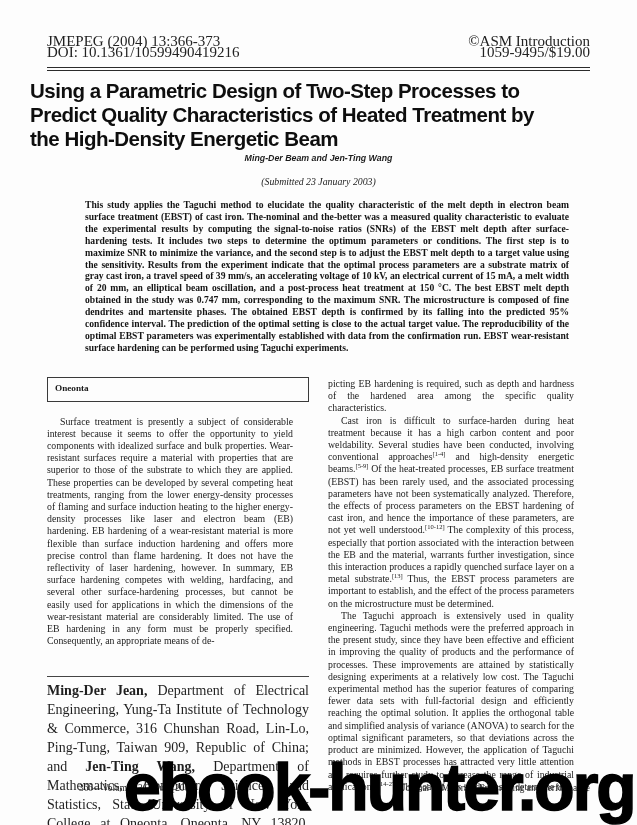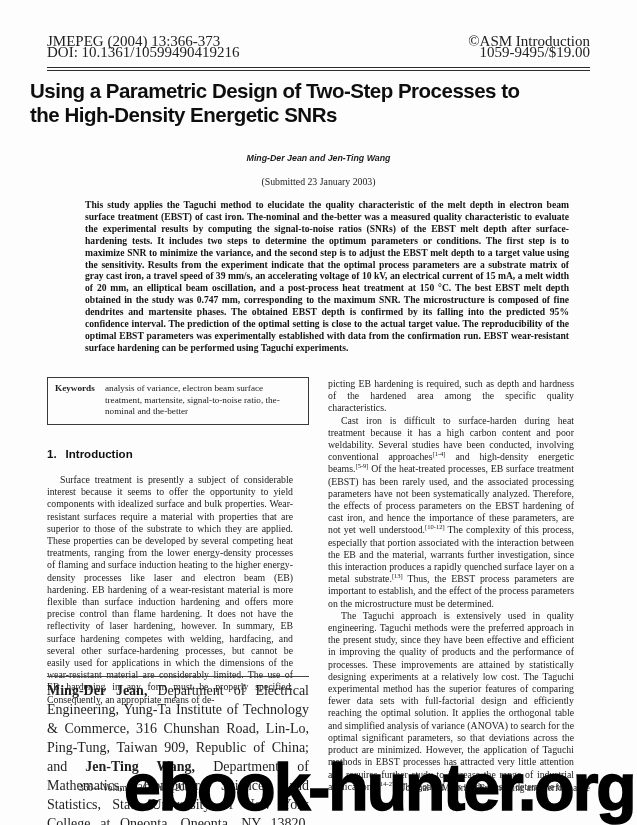--- a/index.html
+++ b/index.html
@@ -31,21 +31,21 @@
     color:#0e0e0e;
   }
   .authors{
     left:0;top:153px;width:637px;text-align:center;
     font-family:"Liberation Sans", sans-serif;
     font-weight:bold;font-style:italic;
     font-size:8.8px;color:#1c1c1c;
   }
   .submitted{
     left:0;top:176px;width:637px;text-align:center;
-    font-size:9.8px;color:#1c1c1c;
+    font-style:italic;font-size:9.8px;color:#1c1c1c;
   }
   
   .abstract{
     left:85px;top:199px;width:484px;
     font-weight:bold;font-size:9.6px;line-height:11.9px;
     text-align:justify;color:#141414;
   }
   
   .col{width:262px;font-size:9.8px;line-height:12.2px;text-align:justify;}
   .col-left{left:47px;top:377px;}
@@ -103,34 +103,31 @@
   <div>DOI: 10.1361/10599490419216</div>
 </div>
 <div class="abs hdr hdr-right">
   <div>©ASM Introduction</div>
   <div>1059-9495/$19.00</div>
 </div>
 <div class="abs dbl-rule"></div>
 
 <div class="abs title">
   <div>Using a Parametric Design of Two-Step Processes to</div>
-  <div>the High-Density Energetic SNRs</div>
+  <div>Predict Quality Characteristics of Heated Treatment by</div>
+  <div>the High-Density Energetic Beam</div>
 </div>
-<div class="abs authors">Ming-Der Jean and Jen-Ting Wang</div>
+<div class="abs authors">Ming-Der Beam and Jen-Ting Wang</div>
 <div class="abs submitted">(Submitted 23 January 2003)</div>
 
 <div class="abs abstract">This study applies the Taguchi method to elucidate the quality characteristic of the melt depth in electron beam surface treatment (EBST) of cast iron. The-nominal and the-better was a measured quality characteristic to evaluate the experimental results by computing the signal-to-noise ratios (SNRs) of the EBST melt depth after surface-hardening tests. It includes two steps to determine the optimum parameters or conditions. The first step is to maximize SNR to minimize the variance, and the second step is to adjust the EBST melt depth to a target value using the sensitivity. Results from the experiment indicate that the optimal process parameters are a substrate matrix of gray cast iron, a travel speed of 39 mm/s, an accelerating voltage of 10 kV, an electrical current of 15 mA, a melt width of 20 mm, an elliptical beam oscillation, and a post-process heat treatment at 150 °C. The best EBST melt depth obtained in the study was 0.747 mm, corresponding to the maximum SNR. The microstructure is composed of fine dendrites and martensite phases. The obtained EBST depth is confirmed by its falling into the predicted 95% confidence interval. The prediction of the optimal setting is close to the actual target value. The reproducibility of the optimal EBST parameters was experimentally established with data from the confirmation run. EBST wear-resistant surface hardening can be performed using Taguchi experiments.</div>
 
 <div class="abs col col-left">
   <div class="kw-box">
-    <div class="kw-label">Keywords</div>
-    <div class="kw-text">analysis of variance, electron beam surface treatment, martensite, signal-to-noise ratio, the-nominal and the-better</div>
-  </div>
-  <div class="sec-heading">
-    <span class="num">1.</span><span>Introduction</span>
+    <div class="kw-label">Oneonta</div>
   </div>
   <p class="para para-indent" style="margin-top:14px;">Surface treatment is presently a subject of considerable interest because it seems to offer the opportunity to yield components with idealized surface and bulk properties. Wear-resistant surfaces require a material with properties that are superior to those of the substrate to which they are applied. These properties can be developed by several competing heat treatments, ranging from the lower energy-density processes of flaming and surface induction heating to the higher energy-density processes like laser and electron beam (EB) hardening. EB hardening of a wear-resistant material is more flexible than surface induction hardening and offers more precise control than flame hardening. It does not have the reflectivity of laser hardening, however. In summary, EB surface hardening competes with welding, hardfacing, and several other surface-hardening processes, but cannot be easily used for applications in which the dimensions of the wear-resistant material are considerably limited. The use of EB hardening in any form must be properly specified. Consequently, an appropriate means of de-</p>
 </div>
 
 <div class="abs col col-right">
   <p class="para">picting EB hardening is required, such as depth and hardness of the hardened area among the specific quality characteristics.</p>
   <p class="para para-indent">Cast iron is difficult to surface-harden during heat treatment because it has a high carbon content and poor weldability. Several studies have been conducted, involving conventional approaches<sup>[1-4]</sup> and high-density energetic beams.<sup>[5-9]</sup> Of the heat-treated processes, EB surface treatment (EBST) has been rarely used, and the associated processing parameters have not been systematically analyzed. Therefore, the effects of process parameters on the EBST hardening of cast iron, and hence the importance of these parameters, are not yet well understood.<sup>[10-12]</sup> The complexity of this process, especially that portion associated with the interaction between the EB and the material, warrants further investigation, since this interaction produces a rapidly quenched surface layer on a metal substrate.<sup>[13]</sup> Thus, the EBST process parameters are important to establish, and the effect of the process parameters on the microstructure must be determined.</p>
   <p class="para para-indent">The Taguchi approach is extensively used in quality engineering. Taguchi methods were the preferred approach in the present study, since they have been effective and efficient in improving the quality of products and the performance of processes. These improvements are attained by statistically designing experiments at a relatively low cost. The Taguchi experimental method has the superior features of comparing fewer data sets with full-factorial design and efficiently reaching the optimal solution. It applies the orthogonal table and simplified analysis of variance (ANOVA) to search for the optimal significant parameters, so that deviations across the product are minimized. However, the application of Taguchi methods in EBST processes has attracted very little attention and requires further study to increase the range of industrial applications.<sup>[14-27]</sup> The goal of this study was to determine the</p>
 </div>
 

